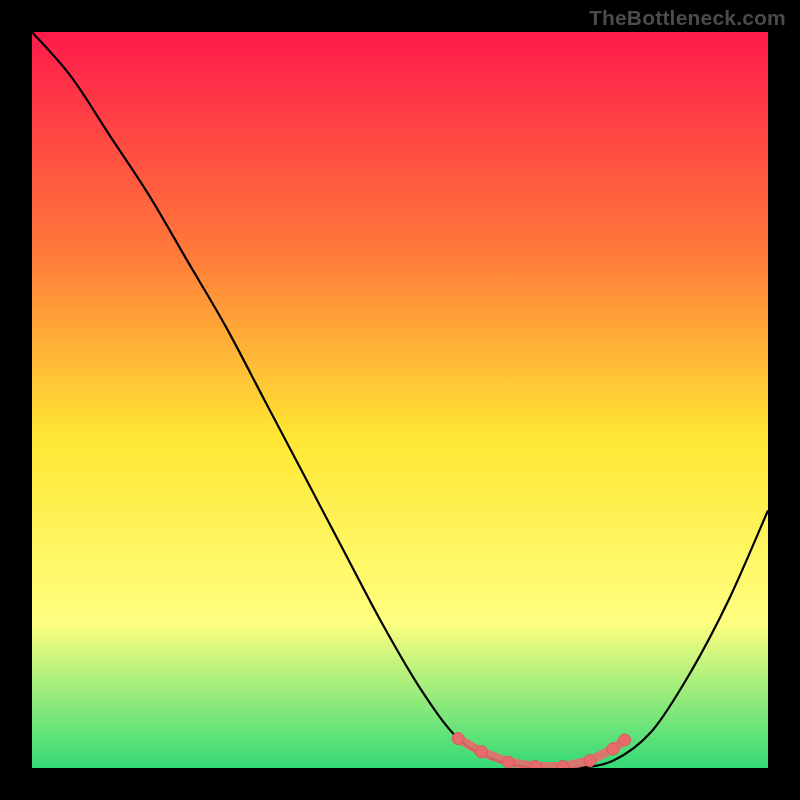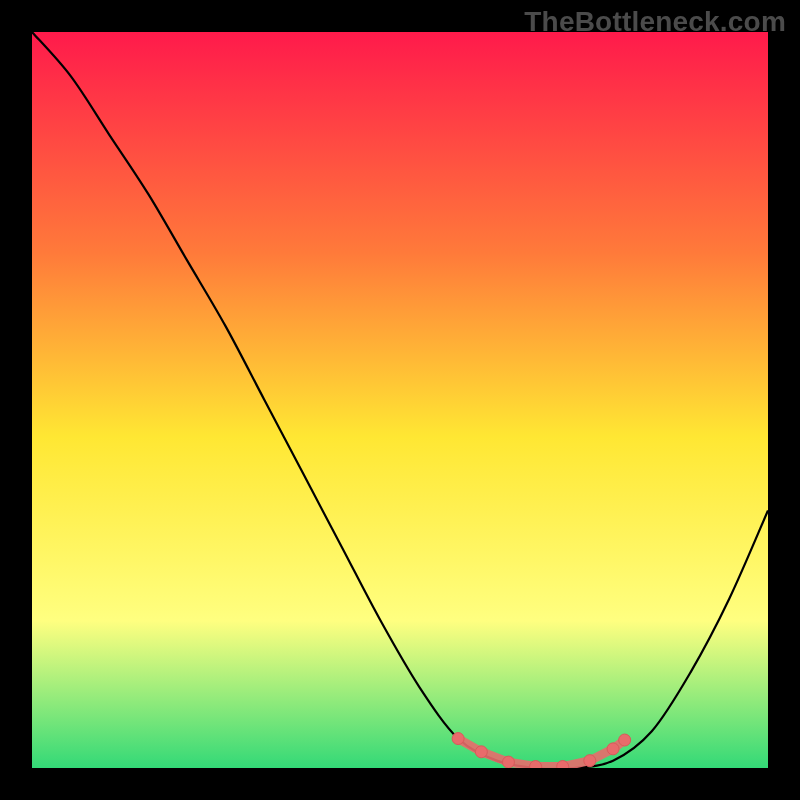--- a/index.html
+++ b/index.html
@@ -15,21 +15,21 @@
     position: relative;
     width: 800px;
     height: 800px;
     background: #000;
   }
   .watermark {
     position: absolute;
     top: 6px;
     right: 14px;
     color: #4b4b4b;
-    font-size: 28px;
+    font-size: 21px;
     font-weight: 600;
     letter-spacing: 0.2px;
     z-index: 10;
   }
   .plot-area {
     position: absolute;
     left: 32px;
     top: 32px;
     width: 736px;
     height: 736px;

